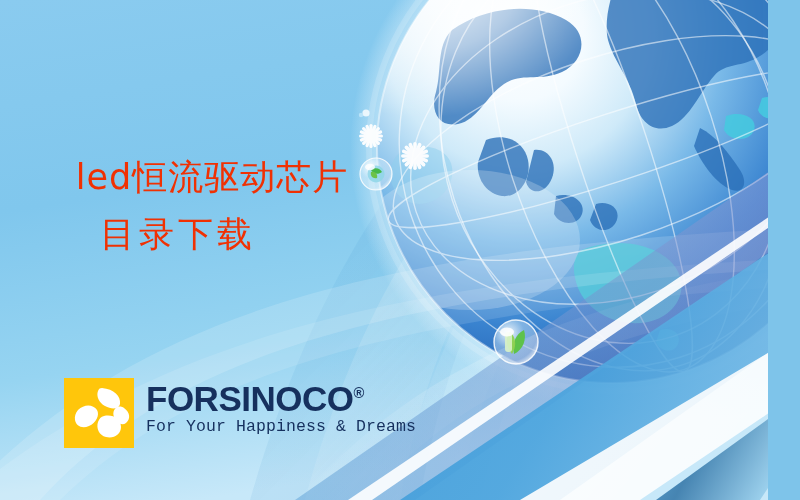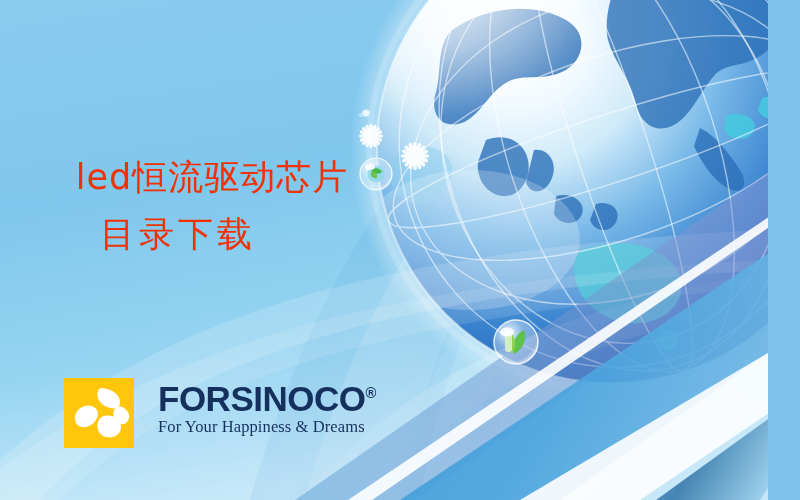--- a/index.html
+++ b/index.html
@@ -29,37 +29,37 @@
     letter-spacing:1px;
     white-space:nowrap;
     font-family:"DejaVu Sans","Liberation Sans",sans-serif;
   }
   .hl-line.l1{font-size:35px;margin-bottom:22px;margin-left:-6px;}
   .hl-line.l2{font-size:35px;letter-spacing:4px;margin-left:-74px;}
 
   
   #logo{
     position:absolute;left:64px;top:378px;z-index:45;
-    display:flex;align-items:flex-start;gap:24px;
+    display:flex;align-items:flex-start;gap:12px;
   }
   #logo-mark{
     width:70px;height:70px;background:#ffc60b;flex:0 0 auto;position:relative;
   }
   #logo-mark svg{display:block;width:70px;height:70px;}
   #logo-text{display:flex;flex-direction:column;justify-content:flex-start;padding-top:4px;}
   #logo-word{
     color:#16305e;font-weight:bold;font-size:35px;line-height:0.96;
     letter-spacing:-0.5px;white-space:nowrap;
     font-family:"Liberation Sans","DejaVu Sans",sans-serif;
   }
   #logo-word sup{font-size:0.42em;vertical-align:super;font-weight:bold;letter-spacing:0;}
   #logo-tag{
     color:#16305e;font-size:16.5px;line-height:1.1;margin-top:2px;
     letter-spacing:0.1px;white-space:nowrap;
-    font-family:Liberation Serif, serif;
+    font-family:Liberation Mono, monospace;
   }
 </style>
 </head>
 <body>
 
 <div id="banner">
 
   <svg class="layer" viewBox="0 0 800 500" preserveAspectRatio="none" aria-hidden="true">
     <defs>
       <linearGradient id="skyG" x1="0" y1="0" x2="0.25" y2="1">

